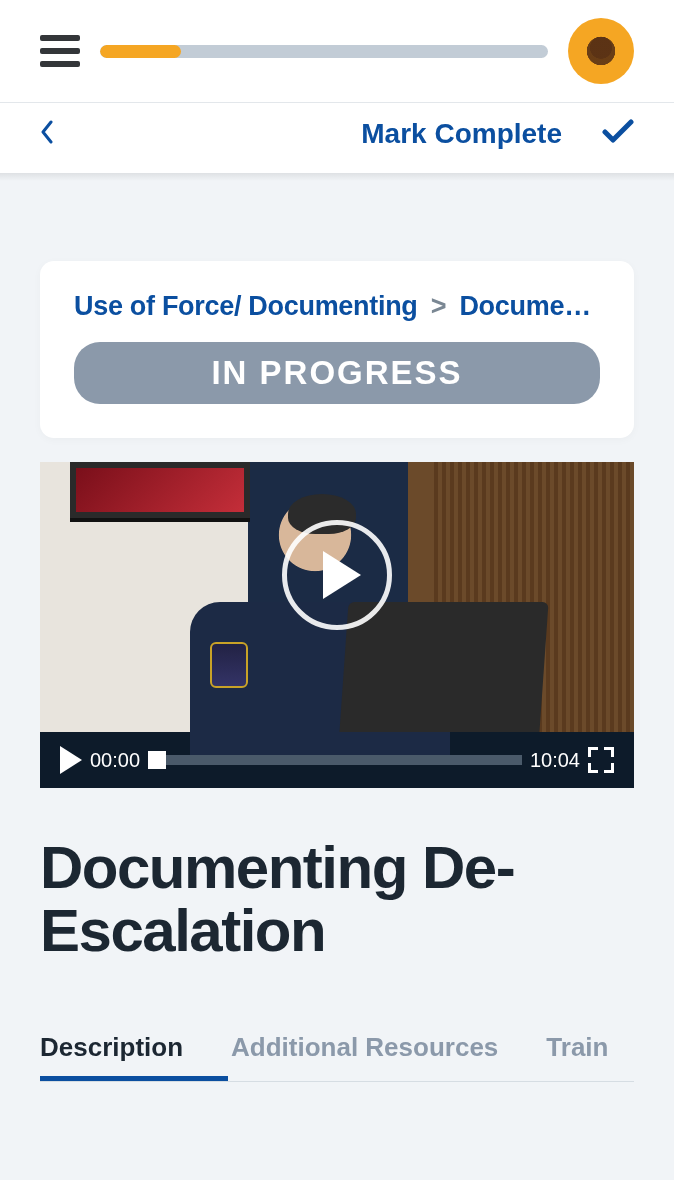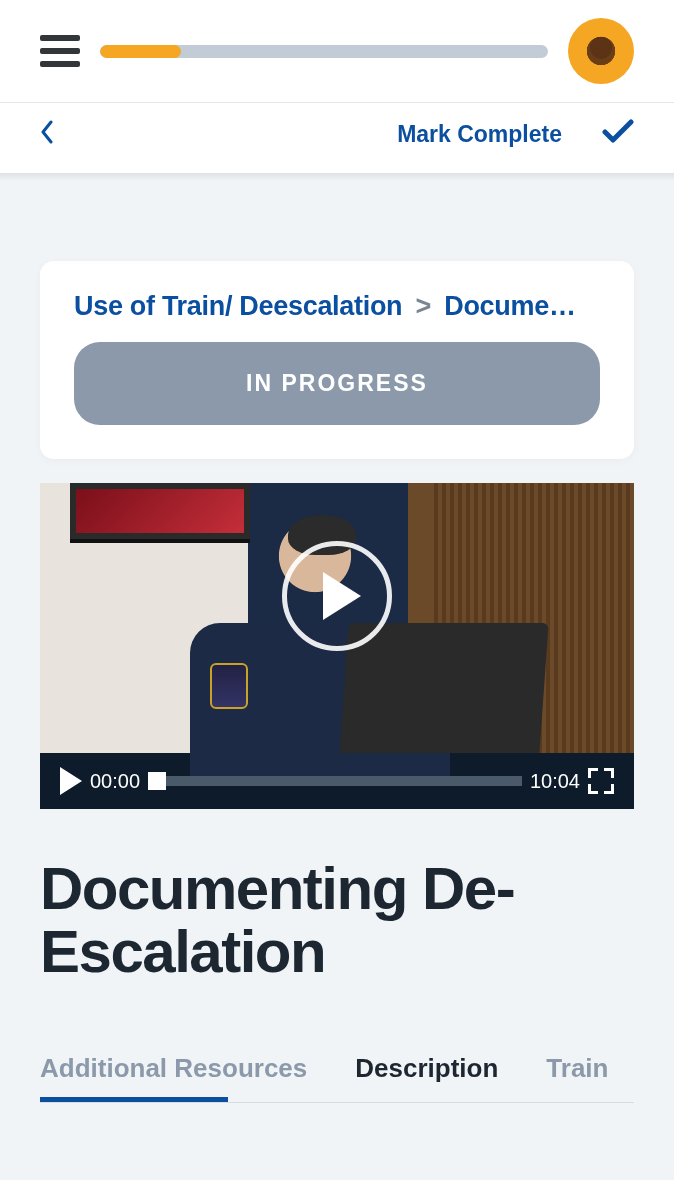--- a/index.html
+++ b/index.html
@@ -16,32 +16,32 @@
   .avatar { width: 66px; height: 66px; border-radius: 50%; background: radial-gradient(circle at 50% 45%, #6b3a1a 0 22%, transparent 23%), #f5a623; position: relative; overflow: hidden; }
   .avatar::after { content:""; position:absolute; inset:0; background: radial-gradient(circle at 50% 50%, rgba(90,50,20,0.9) 0 30%, transparent 31%); }
 
   .divider-top { height: 1px; background: #e3e7eb; margin: 18px -40px 0 -40px; }
 
   
   .subnav { display: flex; align-items: center; padding: 14px 40px 22px 40px; background: #fff; position: relative; }
   .subnav-left { display: flex; align-items: center; flex: 1; }
   .chevron { color: #0b4fa0; font-size: 22px; font-weight: 700; margin-right: 30px; line-height: 1; }
   .prev-link { color: #0b4fa0; font-weight: 800; font-size: 23px; line-height: 1.25; text-align: center; }
-  .mark-complete { color: #0b4fa0; font-weight: 800; font-size: 23px; margin-left: auto; margin-right: 40px; }
+  .mark-complete { color: #0b4fa0; font-weight: 800; font-size: 28px; margin-left: auto; margin-right: 40px; }
   .check { color: #0b4fa0; font-size: 30px; font-weight: 900; }
   .subnav .check svg { width: 32px; height: 26px; }
 
   .header-shadow { height: 8px; background: linear-gradient(to bottom, rgba(0,0,0,0.08), transparent); }
 
   
   .content-wrap { padding: 80px 40px 0 40px; }
   .bc-card { background: #fff; border-radius: 14px; padding: 30px 34px 34px 34px; box-shadow: 0 2px 8px rgba(0,0,0,0.03); }
   .breadcrumb { color: #0b4fa0; font-weight: 800; font-size: 27px; letter-spacing: -0.3px; white-space: nowrap; overflow: hidden; text-overflow: ellipsis; }
   .breadcrumb .sep { color: #7a8793; font-weight: 700; margin: 0 6px; }
-  .status-pill { margin-top: 20px; background: #8b99aa; color: #fff; text-align: center; font-weight: 800; font-size: 23px; letter-spacing: 2px; padding: 28px 0; border-radius: 26px; }
+  .status-pill { margin-top: 20px; background: #8b99aa; color: #fff; text-align: center; font-weight: 800; font-size: 33px; letter-spacing: 2px; padding: 12px 0; border-radius: 26px; }
 
   
   .video { margin-top: 24px; background: #0d1b2a; position: relative; overflow: hidden; }
   .video-frame { height: 270px; background: linear-gradient(to right, #e8e4dd 0 35%, #1b2b45 35% 62%, #6b4a2a 62% 100%); position: relative; }
   .picture-rail { position:absolute; left:30px; top:0; width:180px; height:60px; background:#2a2a2a; border-bottom:4px solid #111; }
   .picture-red { position:absolute; left:36px; top:6px; width:168px; height:44px; background:linear-gradient(135deg,#7a0f1a,#c42e39); }
   .officer-head { position:absolute; left:230px; top:40px; width:90px; height:110px; background: radial-gradient(circle at 50% 30%, #d8b79a 0 40%, transparent 41%); }
   .officer-hair { position:absolute; left:248px; top:32px; width:68px; height:40px; background:#2b2b2b; border-radius:50% 50% 40% 40%; }
   .officer-body { position:absolute; left:150px; top:140px; width:260px; height:160px; background:#1c2a45; border-radius:30px 30px 0 0; }
   .patch { position:absolute; left:170px; top:180px; width:38px; height:46px; background:linear-gradient(#224,#336); border:2px solid #c9a227; border-radius:6px; }
@@ -103,21 +103,21 @@
         <path d="M3 14 L11 22 L29 4" stroke="#0b4fa0" stroke-width="5" fill="none" stroke-linecap="round" stroke-linejoin="round"></path>
       </svg>
   </div>
 </div>
 <div class="header-shadow"></div>
 
 <div class="content-wrap">
 
   <div class="bc-card">
     <div class="breadcrumb">
-      <span>Use of Train/ Deescalation</span>
+      <span>Use of Force/ Documenting</span>
       <span class="sep">&gt;</span>
       <span>Docume…</span>
     </div>
     <div class="status-pill">IN PROGRESS</div>
   </div>
 
   <div class="video">
     <div class="video-frame">
       <div class="door"></div>
       <div class="picture-rail"></div>
@@ -141,19 +141,19 @@
           <span class="tr"></span>
           <span class="bl"></span>
           <span class="br"></span>
       </div>
     </div>
   </div>
 
   <h1 class="page-title">Documenting De-Escalation</h1>
 
   <div class="tabs">
+    <div class="tab active">Description</div>
     <div class="tab">Additional Resources</div>
-    <div class="tab active">Description</div>
     <div class="tab">Train</div>
     <div class="tab-underline"></div>
   </div>
 
 </div>
 
 </body></html>

